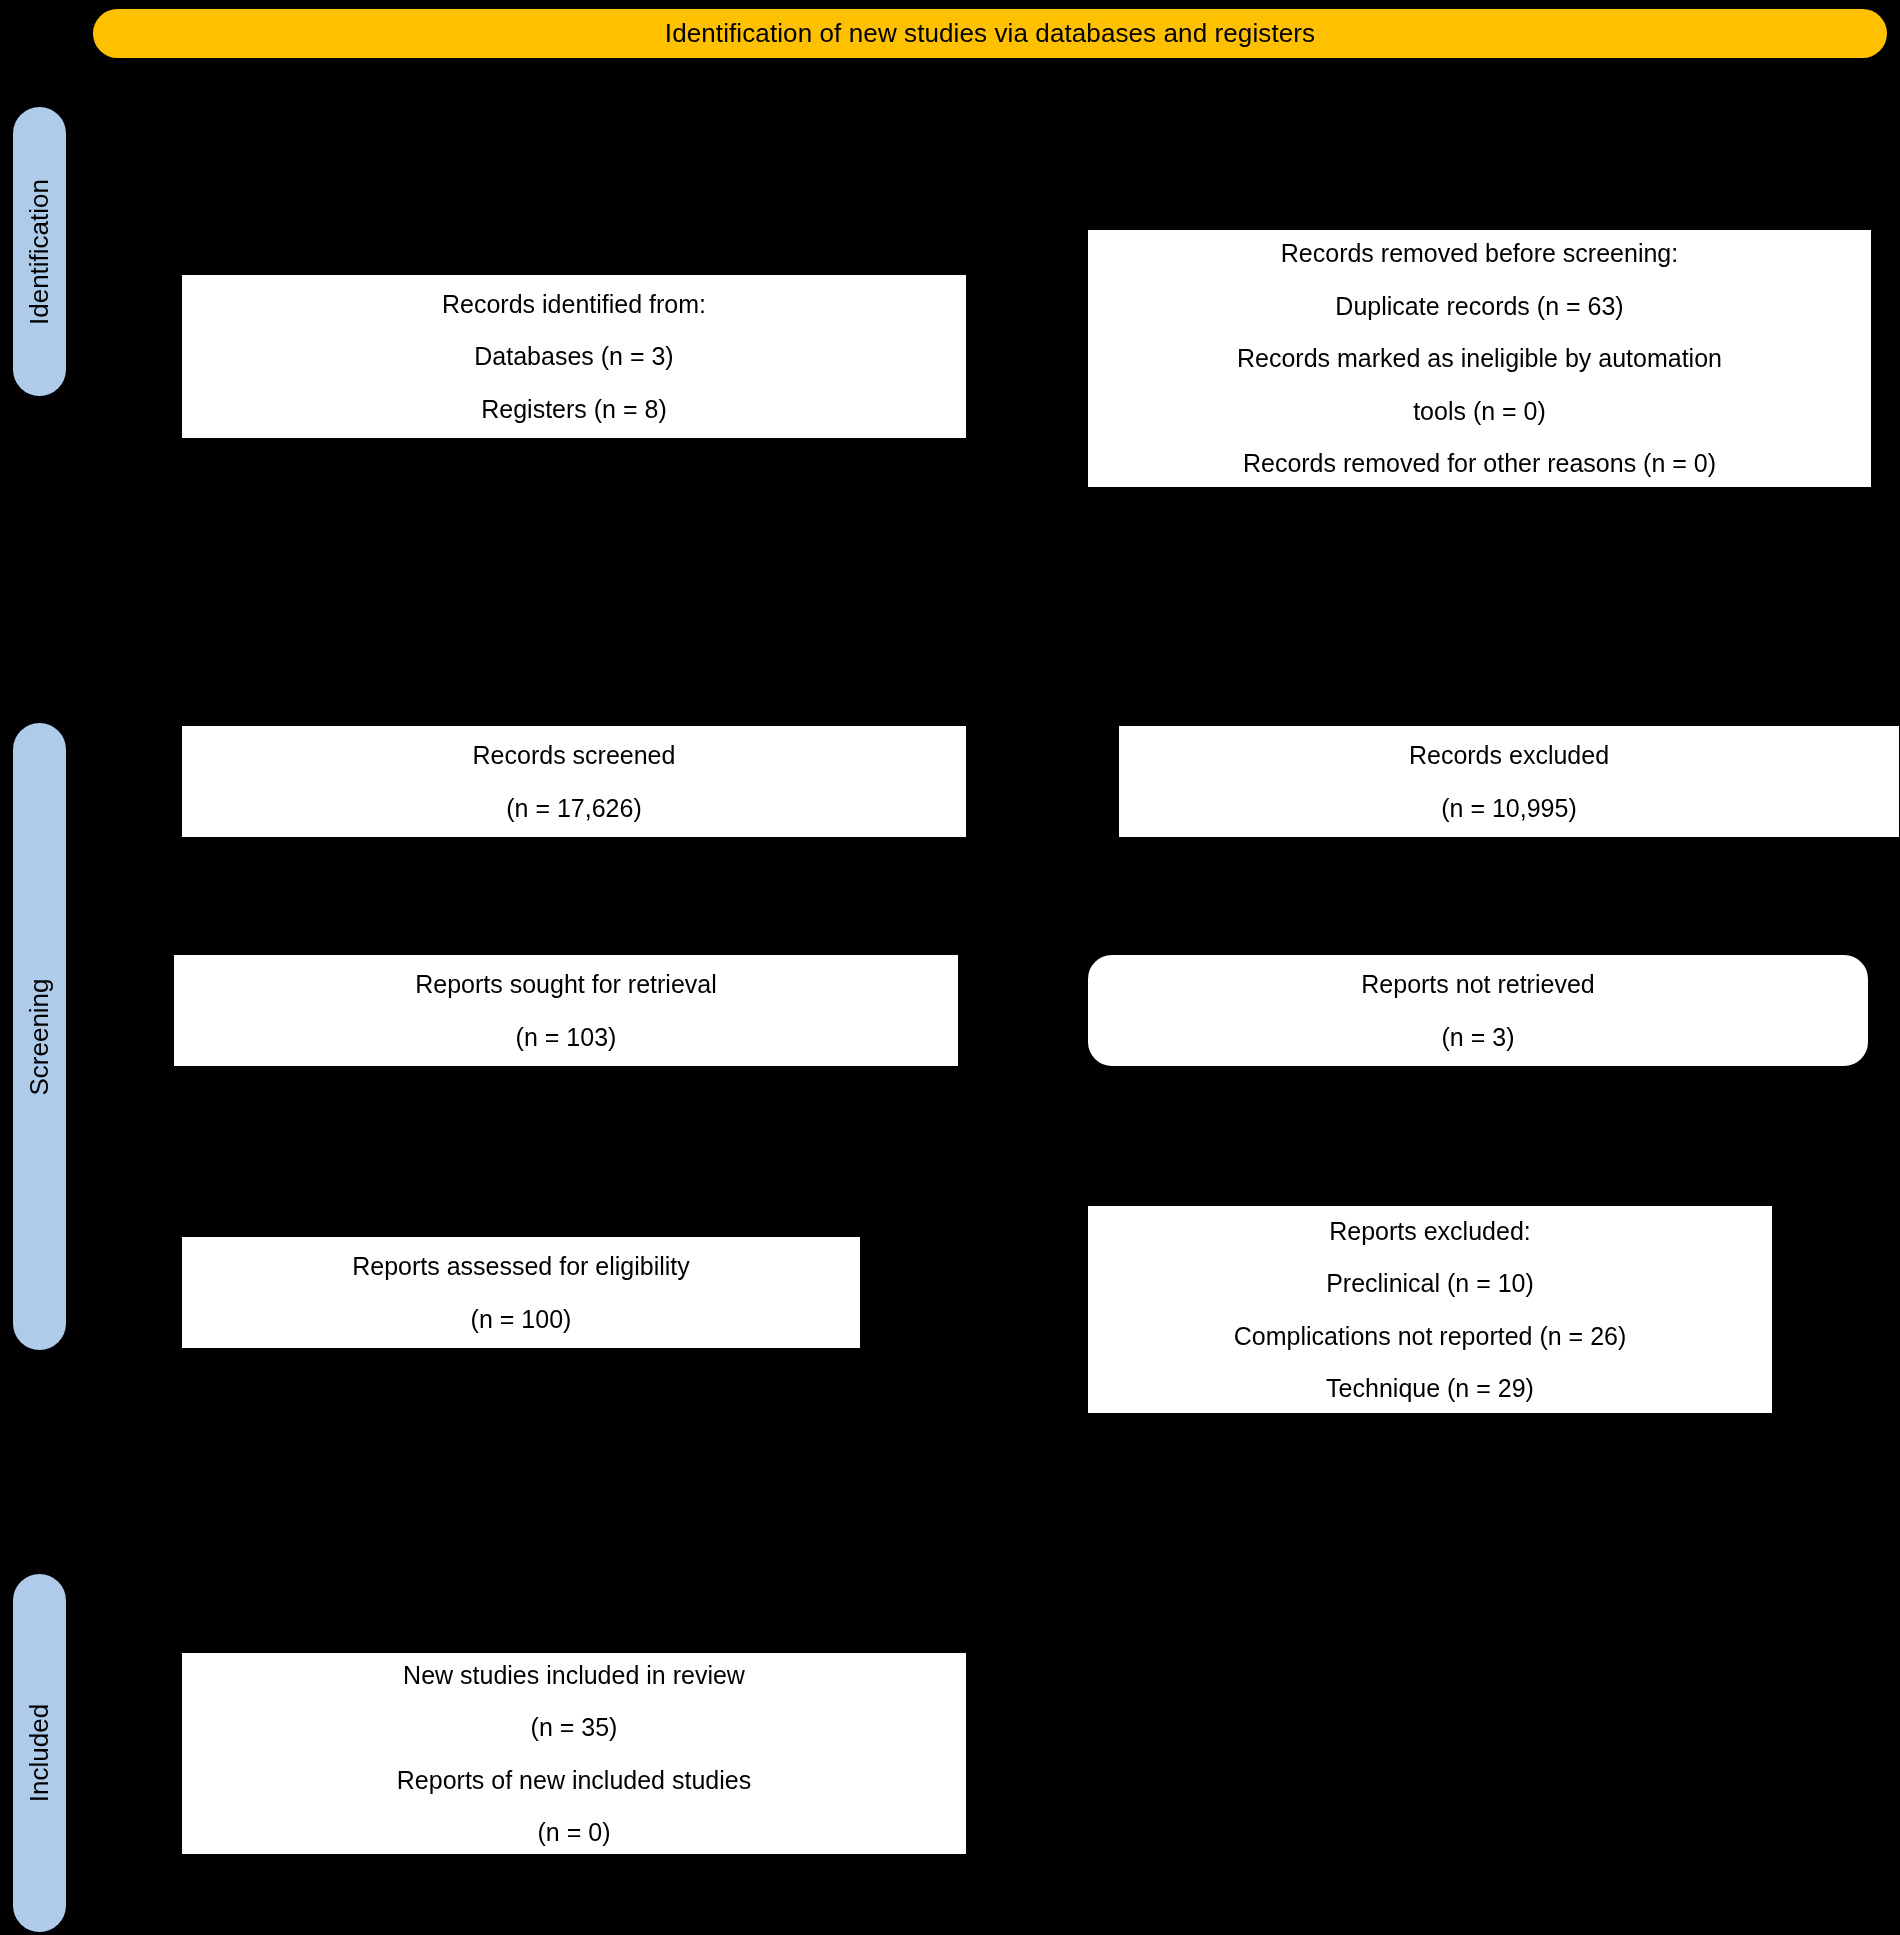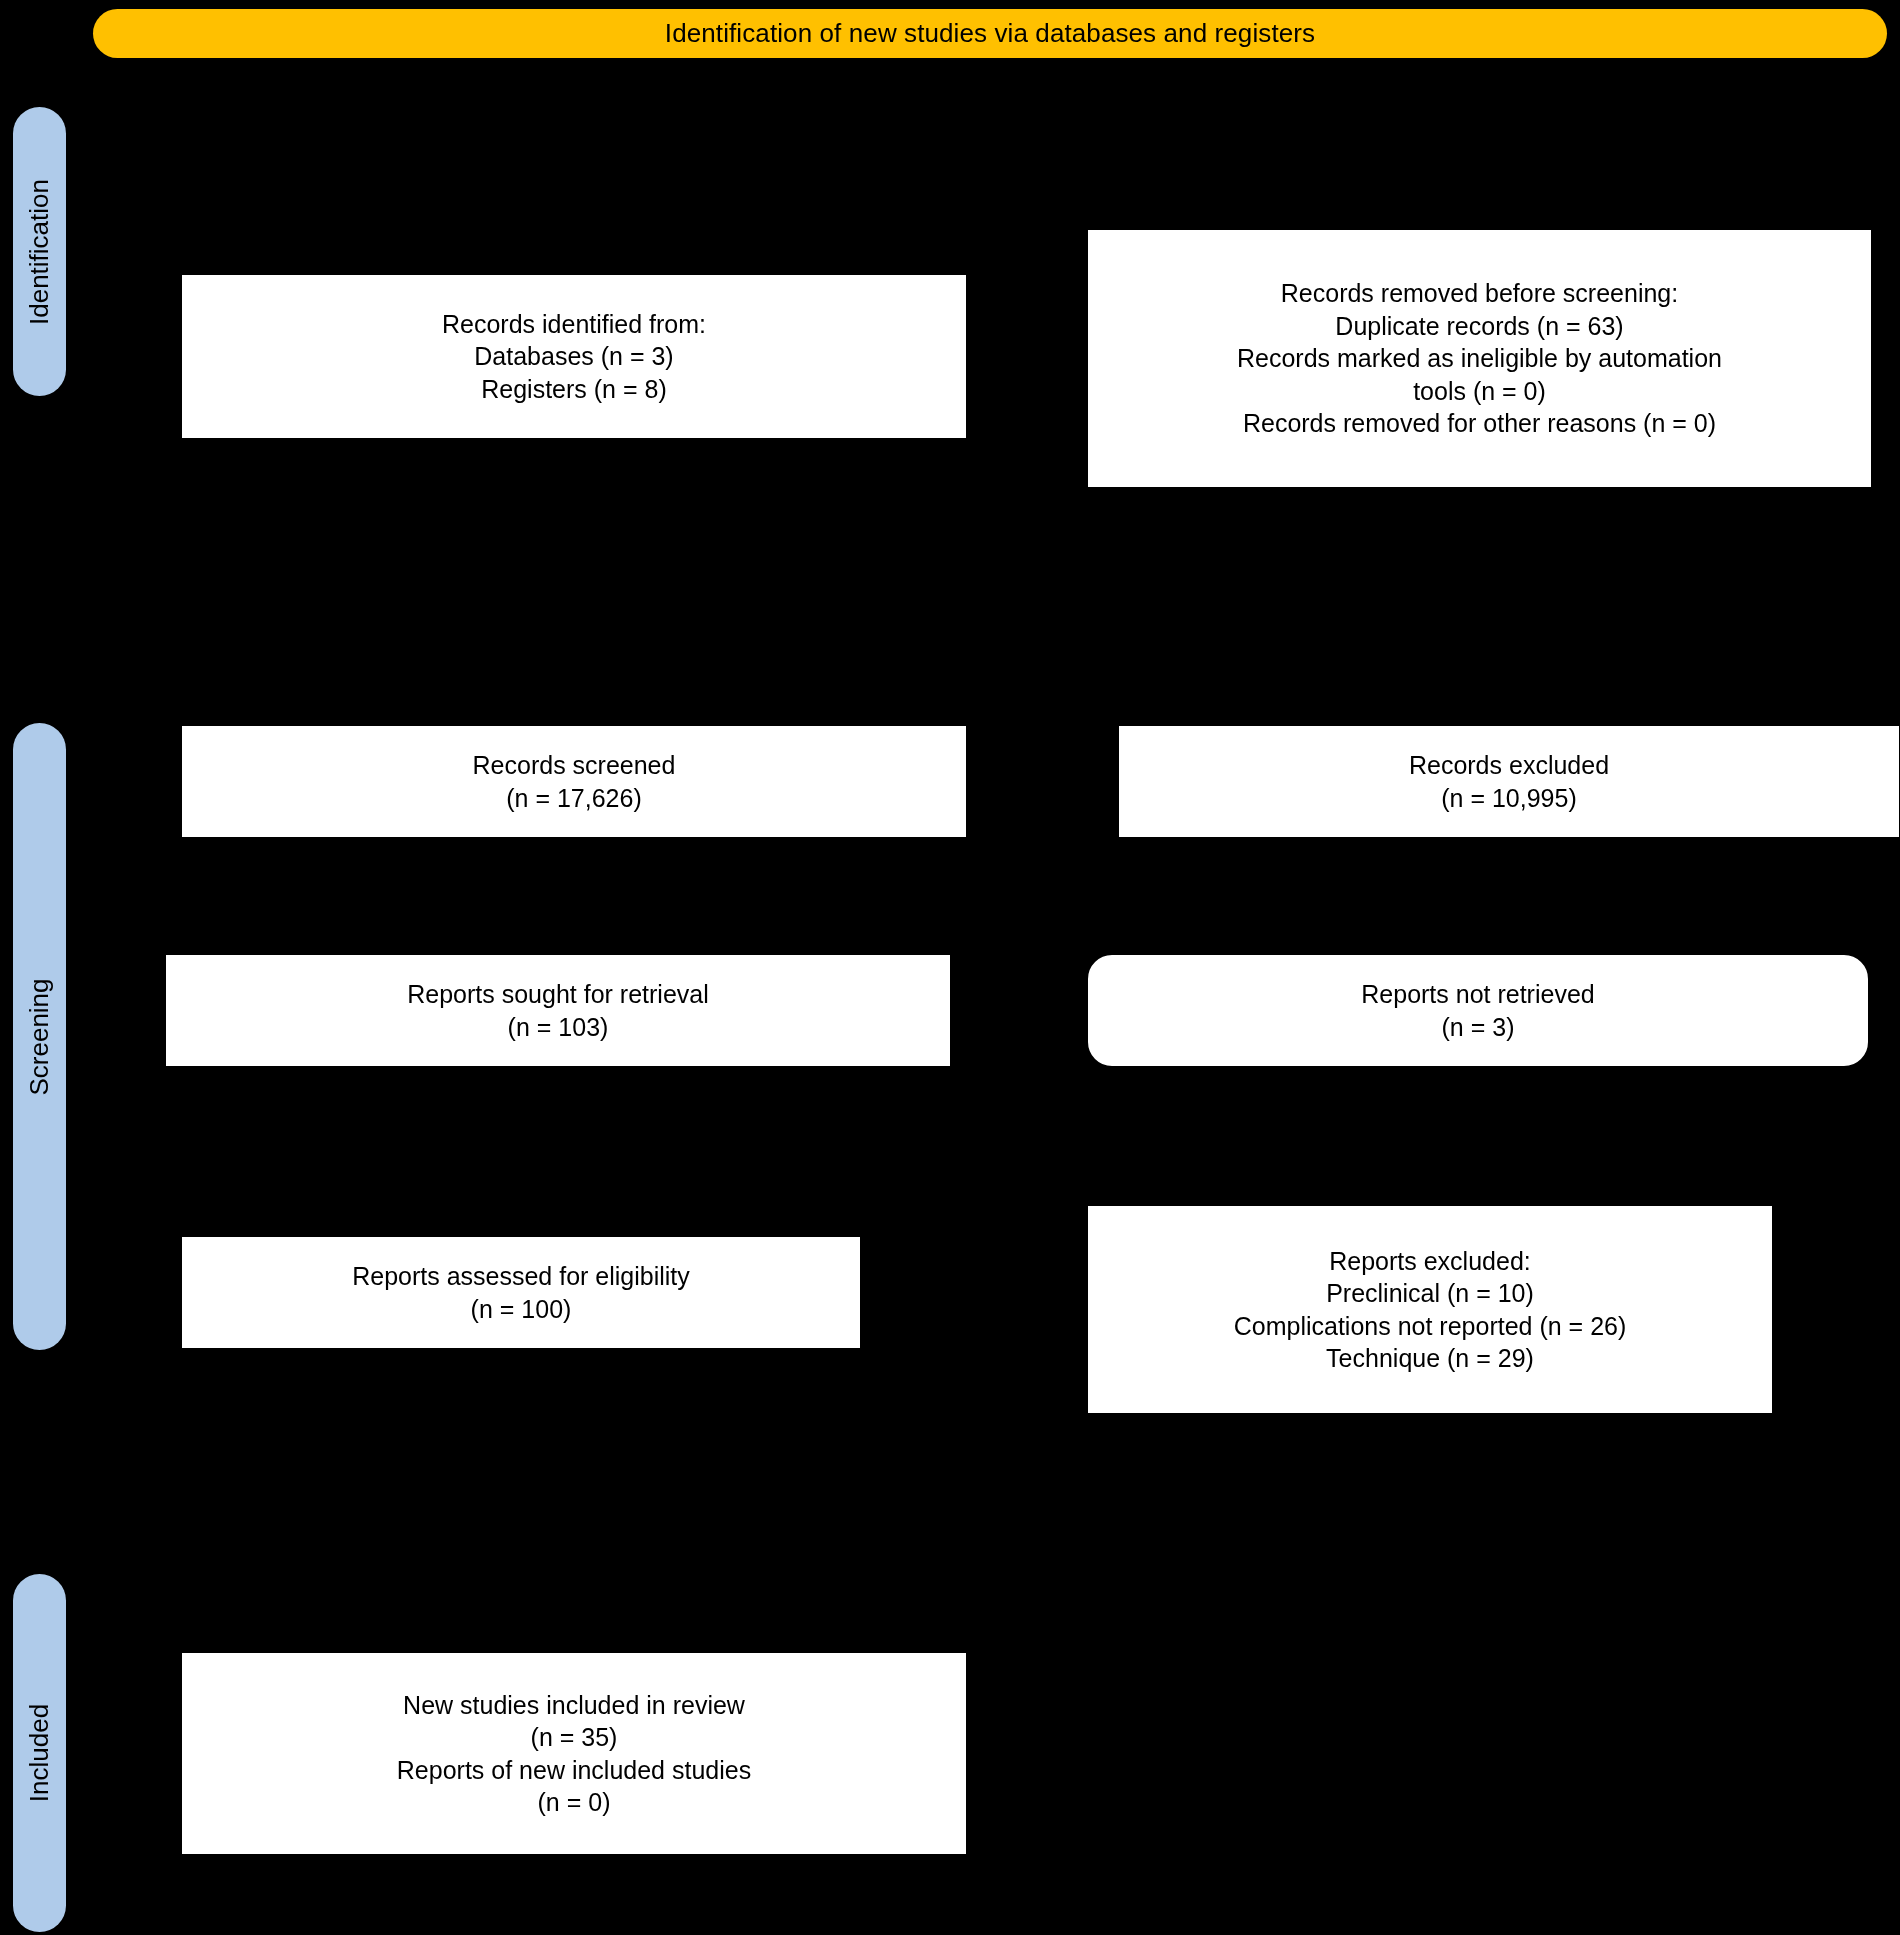--- a/index.html
+++ b/index.html
@@ -56,33 +56,34 @@
   
   .box {
     position: absolute;
     background: #ffffff;
     border: 3.1px solid #000000;
     display: flex;
     flex-direction: column;
     align-items: center;
     justify-content: center;
     padding: 3.8px 10px;
+    gap: 20px;
   }
   .box .line {
     font-size: 25px;
     line-height: 1.30;
     color: #000000;
     text-align: center;
     white-space: nowrap;
   }
 
   
   #box-identified  { left: 179px; top: 272px;  width: 790px; height: 169px; }
   #box-screened    { left: 179px; top: 723px; width: 790px; height: 117px; }
-  #box-sought      { left: 163px; top: 952px; width: 790px; height: 117px; }
+  #box-sought      { left: 171px; top: 952px; width: 790px; height: 117px; }
   #box-assessed    { left: 179px; top: 1234px; width: 684px; height: 117px; }
   #box-included    { left: 179px; top: 1650px; width: 790px; height: 207px; }
 
   
   #box-removed     { left: 1085px; top: 227px;  width: 789px; height: 263px; }
   #box-excluded    { left: 1116px; top: 723px; width: 786px; height: 117px; }
   #box-notretr     { left: 1085px; top: 952px; width: 786px; height: 117px; border-radius: 27px; }
   #box-repexcl     { left: 1085px; top: 1203px; width: 690px; height: 213px; }
 
   

